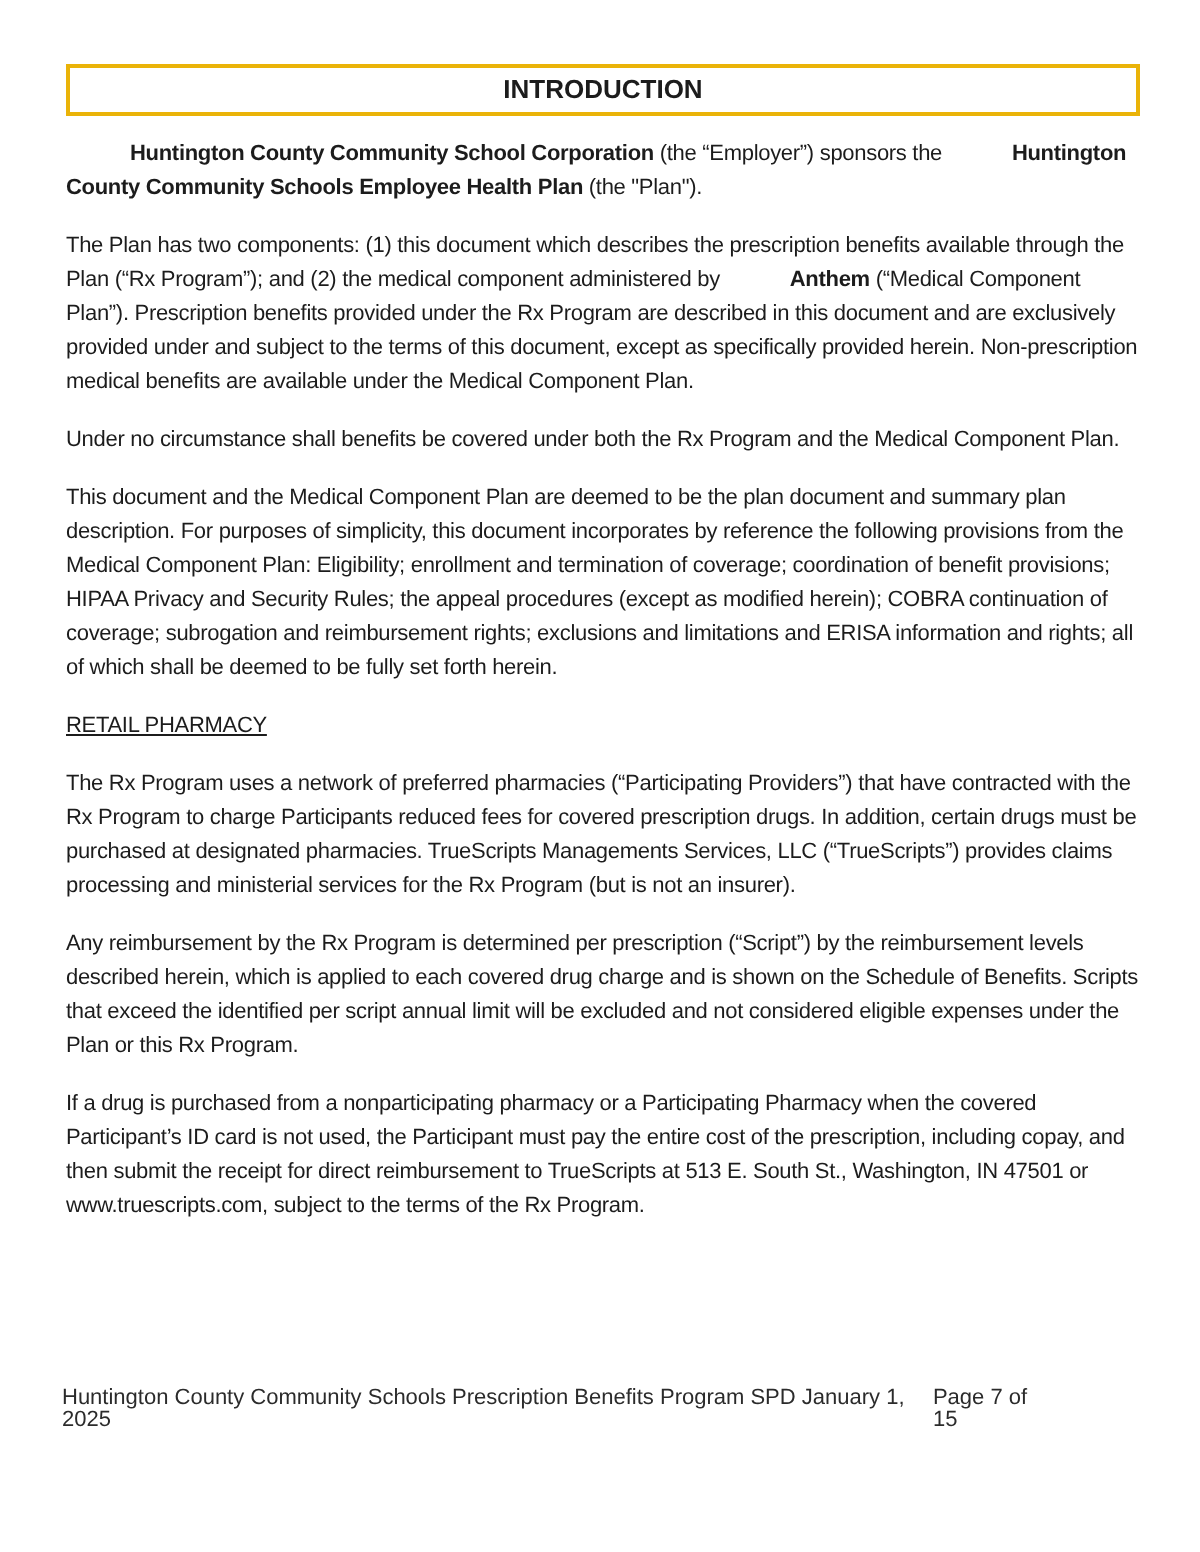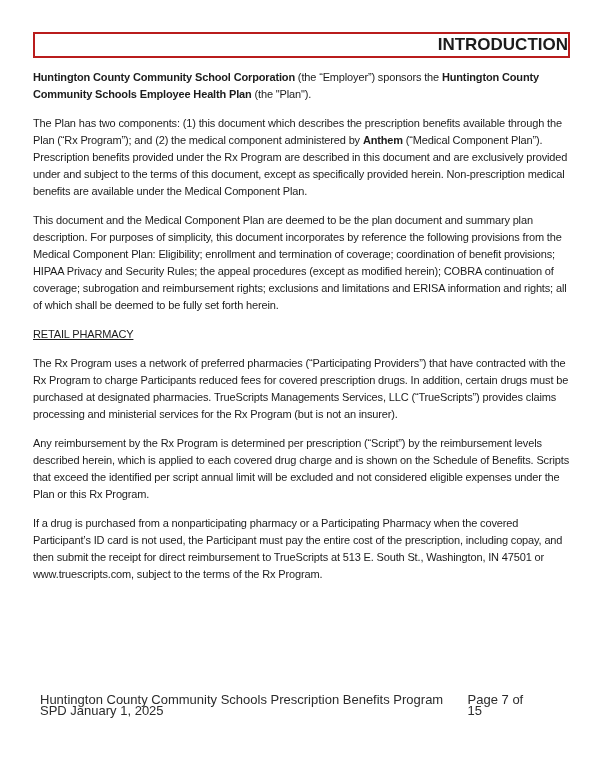--- a/index.html
+++ b/index.html
@@ -15,47 +15,47 @@
     color: #1c1c1c;
     font-family: "Liberation Sans", sans-serif;
     font-size: 11px;
     line-height: 17px;
     letter-spacing: -0.15px;
     box-sizing: border-box;
     padding: 32px 30px 0 33px;
     overflow: hidden;
   }
   .title-box {
-    border: 2px solid #b91c1c;
-    text-align: right;
+    border: 2px solid #eab308;
+    text-align: center;
     font-weight: bold;
-    font-size: 17px;
+    font-size: 13px;
     line-height: 22px;
     letter-spacing: 0;
     margin: 0 0 11px 0;
   }
   .doc p {
     margin: 0 0 12px 0;
   }
-  .bold { font-weight: bold; }
+  .bold { font-weight: bold; margin-left: 32px; }
   .section-heading {
     font-weight: normal;
     text-decoration: underline;
     margin: 0 0 12px 0;
   }
   .footer {
     position: absolute;
     left: 0;
     top: 694px;
     width: 600px;
     box-sizing: border-box;
     display: flex;
     justify-content: space-between;
-    padding: 0 73px 0 40px;
-    font-size: 13px;
+    padding: 0 73px 0 31px;
+    font-size: 11px;
     line-height: 11px;
     letter-spacing: 0;
     color: #2b2b2b;
     align-items: center;
   }
 </style>
 </head>
 <body>
 
 <div class="page">
@@ -67,20 +67,21 @@
   <div class="doc">
 
     <p>
       <span class="bold">Huntington County Community School Corporation</span><span> (the “Employer”) sponsors the </span><span class="bold">Huntington County Community Schools Employee Health Plan</span><span> (the "Plan").</span>
     </p>
 
     <p>
       <span>The Plan has two components: (1) this document which describes the prescription benefits available through the Plan (“Rx Program”); and (2) the medical component administered by </span><span class="bold">Anthem</span><span> (“Medical Component Plan”). Prescription benefits provided under the Rx Program are described in this document and are exclusively provided under and subject to the terms of this document, except as specifically provided herein. Non-prescription medical benefits are available under the Medical Component Plan.</span>
     </p>
 
+    <p>Under no circumstance shall benefits be covered under both the Rx Program and the Medical Component Plan.</p>
 
     <p>This document and the Medical Component Plan are deemed to be the plan document and summary plan description. For purposes of simplicity, this document incorporates by reference the following provisions from the Medical Component Plan: Eligibility; enrollment and termination of coverage; coordination of benefit provisions; HIPAA Privacy and Security Rules; the appeal procedures (except as modified herein); COBRA continuation of coverage; subrogation and reimbursement rights; exclusions and limitations and ERISA information and rights; all of which shall be deemed to be fully set forth herein.</p>
 
     <p class="section-heading">RETAIL PHARMACY</p>
 
 
     <p>The Rx Program uses a network of preferred pharmacies (“Participating Providers”) that have contracted with the Rx Program to charge Participants reduced fees for covered prescription drugs. In addition, certain drugs must be purchased at designated pharmacies. TrueScripts Managements Services, LLC (“TrueScripts”) provides claims processing and ministerial services for the Rx Program (but is not an insurer).</p>
 
     <p>Any reimbursement by the Rx Program is determined per prescription (“Script”) by the reimbursement levels described herein, which is applied to each covered drug charge and is shown on the Schedule of Benefits. Scripts that exceed the identified per script annual limit will be excluded and not considered eligible expenses under the Plan or this Rx Program.</p>
 

